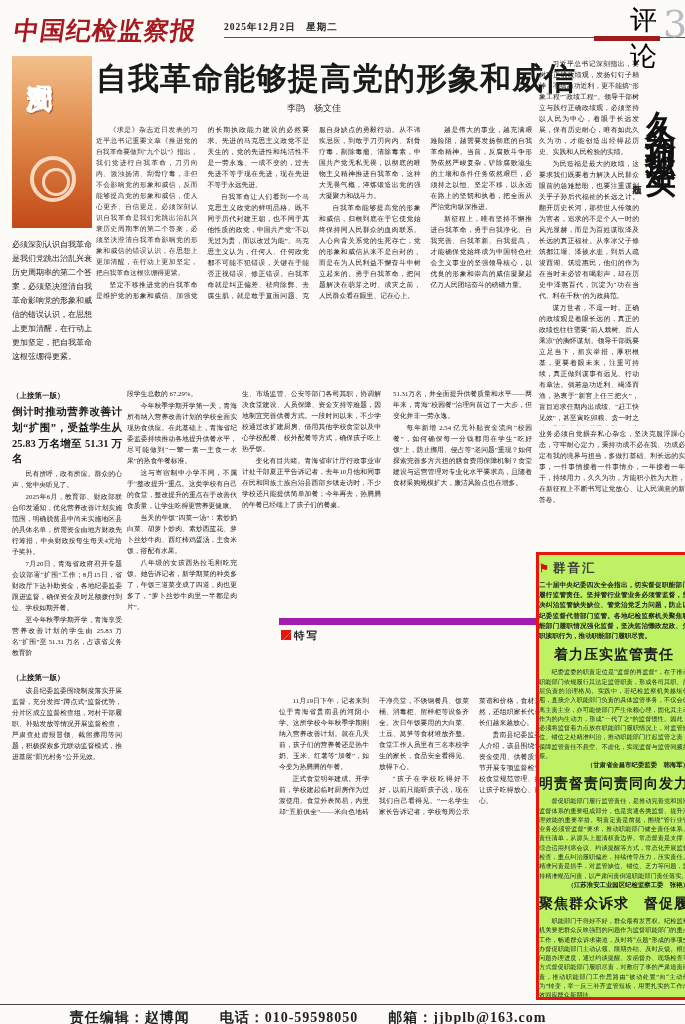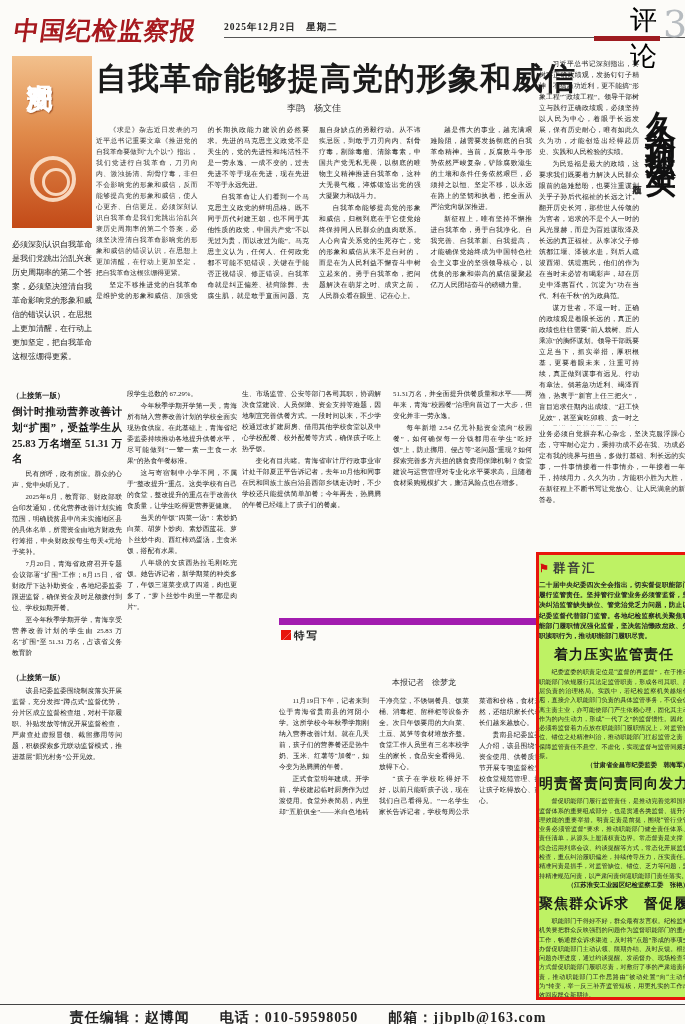--- a/index.html
+++ b/index.html
@@ -131,21 +131,20 @@
   <p class="no-indent">生、市场监管、公安等部门各司其职，协调解决食堂建设、人员保障、资金支持等难题，因地制宜完善供餐方式。一段时间以来，不少学校通过改扩建厨房、借用其他学校食堂以及中心学校配餐、校外配餐等方式，确保孩子吃上热乎饭。</p>
   <p>变化有目共睹。青海省审计厅行政事业审计处干部夏正平告诉记者，去年10月他和同事在民和回族土族自治县西部乡镇走访时，不少学校还只能提供简单加餐；今年再去，热腾腾的午餐已经端上了孩子们的餐桌。</p>
   <p class="no-indent">51.31万名，并全面提升供餐质量和水平——两年来，青海“校园餐”治理向前迈了一大步，但变化并非一劳永逸。</p>
   <p>每年新增 2.54 亿元补贴资金流向“校园餐”，如何确保每一分钱都用在学生“吃好饭”上，防止挪用、侵占等“老问题”重现？如何探索完善多方共担的膳食费用保障机制？食堂建设与运营管理对专业化水平要求高，且随着食材采购规模扩大，廉洁风险点也在增多。</p>
 </div>
 
 <div class="abs feature-box">
   <div class="feature-label">
     <span class="feature-icon"></span><span>特写</span>
   </div>
-  <div class="feature-byline">本报记者　徐梦龙</div>
   <div class="feature-body bt">
     <p>11月19日下午，记者来到位于青海省贵南县的河阴小学。这所学校今年秋季学期刚纳入营养改善计划。就在几天前，孩子们的营养餐还是热牛奶、玉米、红薯等“加餐”，如今变为热腾腾的午餐。</p>
     <p>正式食堂明年建成。开学前，学校建起临时厨房作为过渡使用。食堂外表简易，内里却“五脏俱全”——米白色地砖干净亮堂，不锈钢餐具、饭菜桶、消毒柜、留样柜等设备齐全。次日午饭要用的大白菜、土豆、莴笋等食材堆放齐整。食堂工作人员里有三名本校学生的家长，食品安全看得见、放得下心。</p>
     <p>“孩子在学校吃得好不好，以前只能听孩子说，现在我们自己看得见。”一名学生家长告诉记者，学校每周公示菜谱和价格，食材来源一目了然，还组织家长代表陪餐，家长们越来越放心。</p>
     <p>贵南县纪委监委相关负责人介绍，该县围绕食材采购、资金使用、供餐质量等关键环节开展专项监督检查，推动学校食堂规范管理、提质升级，让孩子吃得放心、家长看着安心。</p>
   </div>
 </div>
 
 <div class="abs qyh-box">
   <div class="qyh-header">

